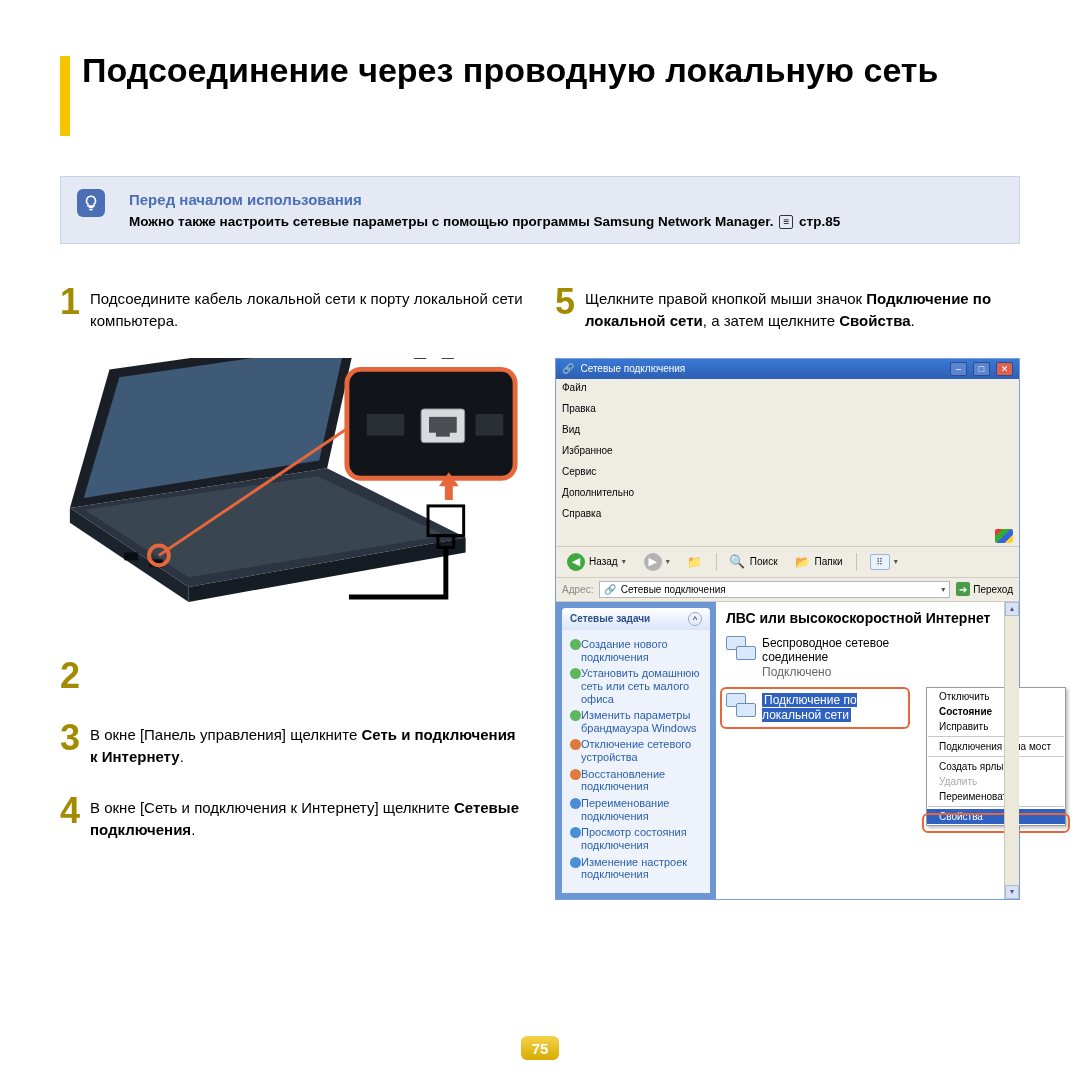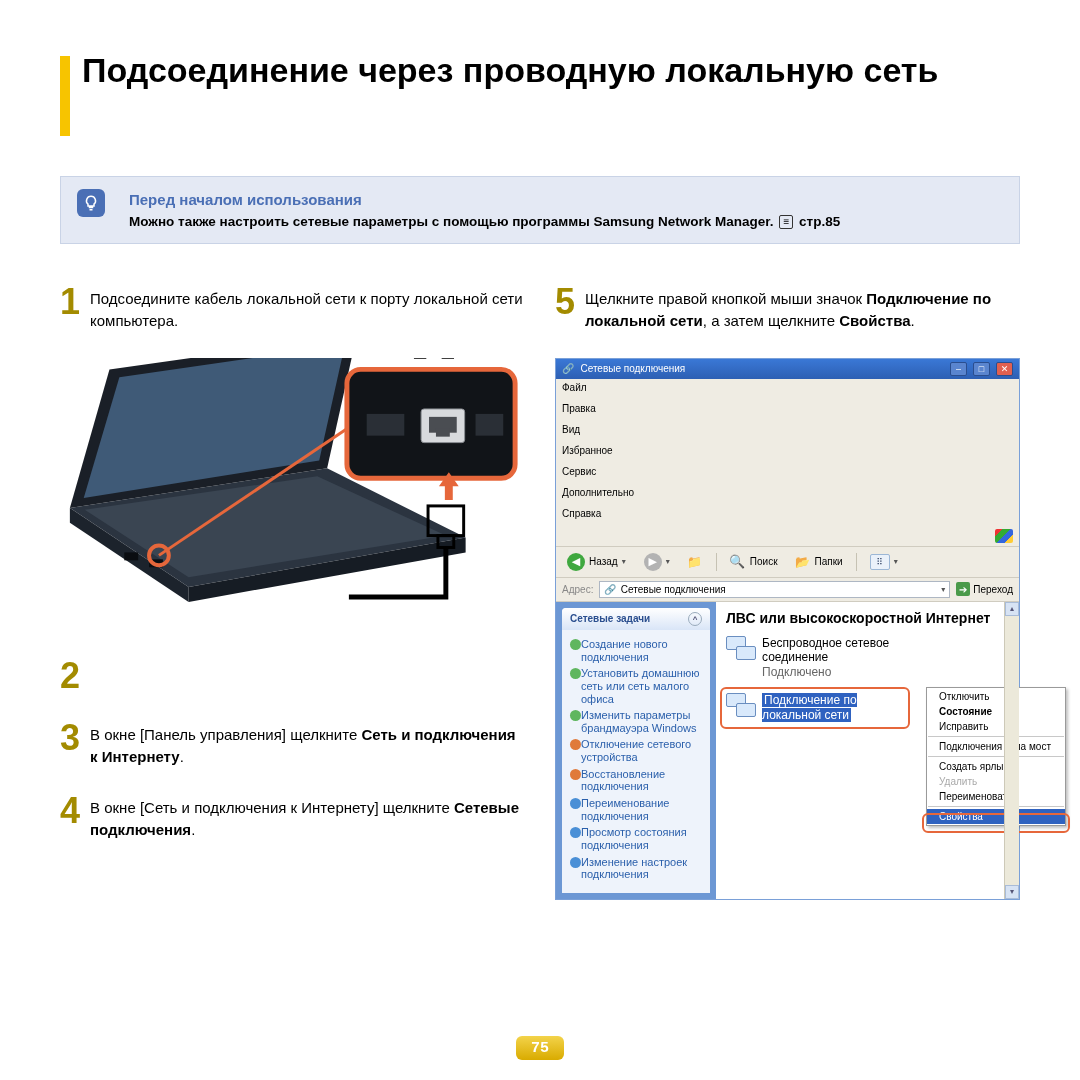--- a/index.html
+++ b/index.html
@@ -100,24 +100,24 @@
   .conn.sel .conn-label{ background:#2f62c0; color:#fff; padding:0 2px;}
   .hl-box{ border:2.5px solid #e6673b; border-radius:6px; position:absolute; }
   .ctx-menu{ position:absolute; background:#fff; border:1px solid #9a9a9a; font-size:10px; padding:1px 0; box-shadow:2px 2px 3px rgba(0,0,0,.25); width:140px;}
   .ctx-item{ padding:2px 12px; }
   .ctx-item.bold{ font-weight:bold;}
   .ctx-item.dis{ color:#a9a9a9;}
   .ctx-item.sel{ background:#2f62c0; color:#fff;}
   .ctx-sep{ height:1px; background:#c8c8c8; margin:2px 1px;}
   .page-num{
     position:absolute; left:50%; bottom:20px; transform:translateX(-50%);
-    width:48px; height:24px; border-radius:6px;
+    width:38px; height:24px; border-radius:6px;
     background:linear-gradient(#f3d34a,#d9ab00);
     color:#fff; font-weight:bold; font-size:15px;
-    display:flex;align-items:center;justify-content:center;font-family:Liberation Mono, monospace;
+    display:flex;align-items:center;justify-content:center;
   }
 </style>
 </head>
 <body>
 
 <div class="title-wrap">
   <div class="accent-bar"></div>
   <h1>Подсоединение через проводную локальную сеть</h1>
 </div>
 

